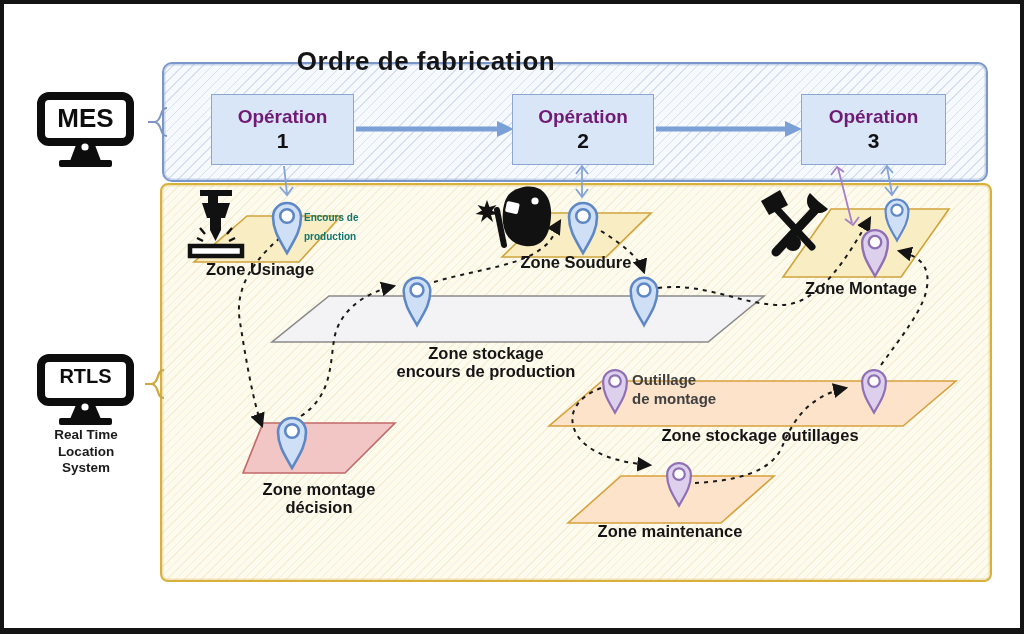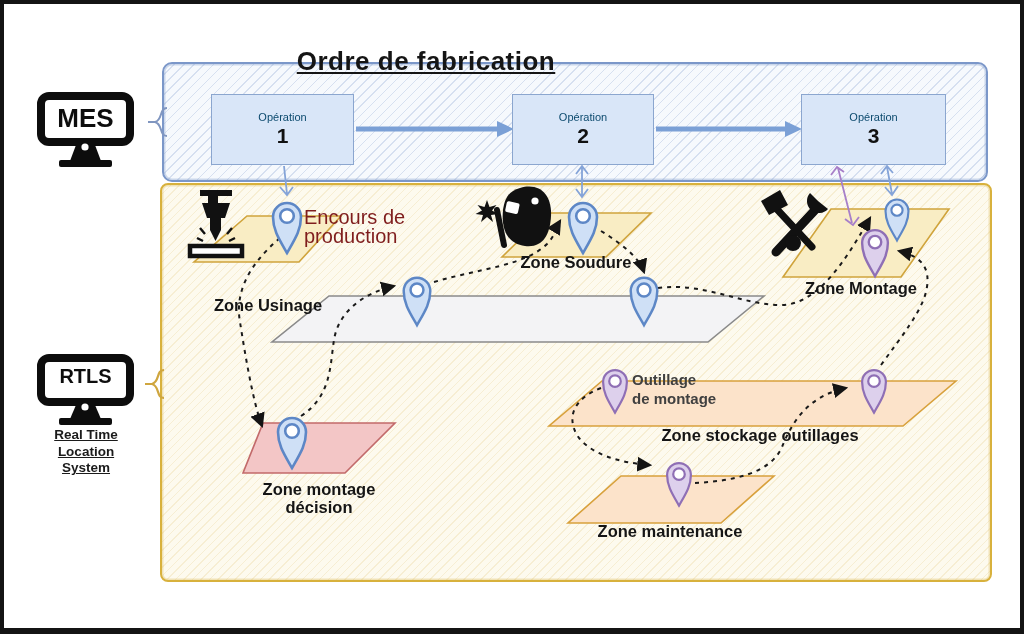--- a/index.html
+++ b/index.html
@@ -12,29 +12,29 @@
     border:2px solid #7b97c9;border-radius:10px;
     background:repeating-linear-gradient(135deg, rgba(140,165,210,.30) 0 1px, rgba(244,248,253,0) 1px 7px), #f6f9fd;
     box-shadow:inset 0 0 0 1.5px rgba(123,151,201,.35);}
   #usine-panel{left:156px;top:179px;width:828px;height:395px;
     border:2px solid #d8b13c;border-radius:8px;
     background:repeating-linear-gradient(135deg, rgba(216,178,76,.17) 0 1px, rgba(253,250,238,0) 1px 6px), #fdfaee;
     box-shadow:inset 0 0 0 1.5px rgba(216,177,60,.3);}
   
   .op-box{display:flex;flex-direction:column;align-items:center;justify-content:center;
     width:143px;height:71px;background:#d9e6f8;border:1.6px solid #8ba6cf;box-sizing:border-box;}
-  .op-label{font-size:11px;color:#0c4a6e;}
+  .op-label{font-size:19px;color:#701a75;font-weight:bold;}
   .op-num{font-size:21px;font-weight:bold;color:#111;margin-top:1px;}
   
   .big-title{font-size:26px;font-weight:bold;color:#151515;text-align:center;letter-spacing:.5px;}
   .zone-label{font-size:16.5px;line-height:18px;font-weight:bold;color:#151515;text-align:center;}
-  .tag-blue{font-size:20px;line-height:19px;font-weight:normal;color:#7f1d1d;}
+  .tag-blue{font-size:10px;line-height:19px;font-weight:bold;color:#0f766e;}
   .tag-purple{font-size:15px;line-height:19px;font-weight:bold;color:#404040;}
   .monitor-text{font-weight:bold;color:#0d0d0d;text-align:center;}
-  .rtls-sub{font-size:13.5px;line-height:16.5px;font-weight:bold;color:#1b1b1b;text-align:center;text-decoration:underline;}
+  .rtls-sub{font-size:13.5px;line-height:16.5px;font-weight:bold;color:#1b1b1b;text-align:center;}
   svg{position:absolute;left:0;top:0;}
 </style>
 </head>
 <body>
 
 <div id="stage">
 
   <div class="abs" id="order-panel"></div>
   <div class="abs" id="usine-panel"></div>
 
@@ -163,31 +163,33 @@
   </div>
   <div class="abs op-box" style="left:508px;top:90px;width:142px;">
     <div class="op-label">Opération</div>
     <div class="op-num">2</div>
   </div>
   <div class="abs op-box" style="left:797px;top:90px;width:145px;">
     <div class="op-label">Opération</div>
     <div class="op-num">3</div>
   </div>
 
-  <div class="abs big-title" style="left:242px;top:42px;width:360px;text-decoration:underline;">Ordre de fabrication</div>
+  <div class="abs big-title" style="left:242px;top:42px;width:360px;">Ordre de fabrication</div>
 
   <div class="abs monitor-text" style="left:37px;top:99px;width:89px;font-size:26px;">MES</div>
   <div class="abs monitor-text" style="left:37px;top:361px;width:89px;font-size:20px;">RTLS</div>
   <div class="abs rtls-sub pre" style="left:32px;top:423px;width:100px;">Real Time
 Location
 System</div>
 
-  <div class="abs zone-label" style="left:194px;top:256px;width:140px;margin-top:36px;">Zone Usinage</div>
+  <div class="abs zone-label" style="left:186px;top:256px;width:140px;">Zone Usinage</div>
   <div class="abs zone-label" style="left:502px;top:249px;width:140px;">Zone Soudure</div>
   <div class="abs zone-label" style="left:787px;top:275px;width:140px;">Zone Montage</div>
+  <div class="abs zone-label pre" style="left:382px;top:340px;width:200px;">Zone stockage
+encours de production</div>
   <div class="abs zone-label pre" style="left:235px;top:476px;width:160px;">Zone montage
 décision</div>
   <div class="abs zone-label" style="left:626px;top:422px;width:260px;">Zone stockage outillages</div>
   <div class="abs zone-label" style="left:576px;top:518px;width:180px;">Zone maintenance</div>
 
   <div class="abs tag-blue pre" style="left:300px;top:204px;width:120px;">Encours de
 production</div>
   <div class="abs tag-purple pre" style="left:628px;top:366px;width:120px;">Outillage
 de montage</div>
 

